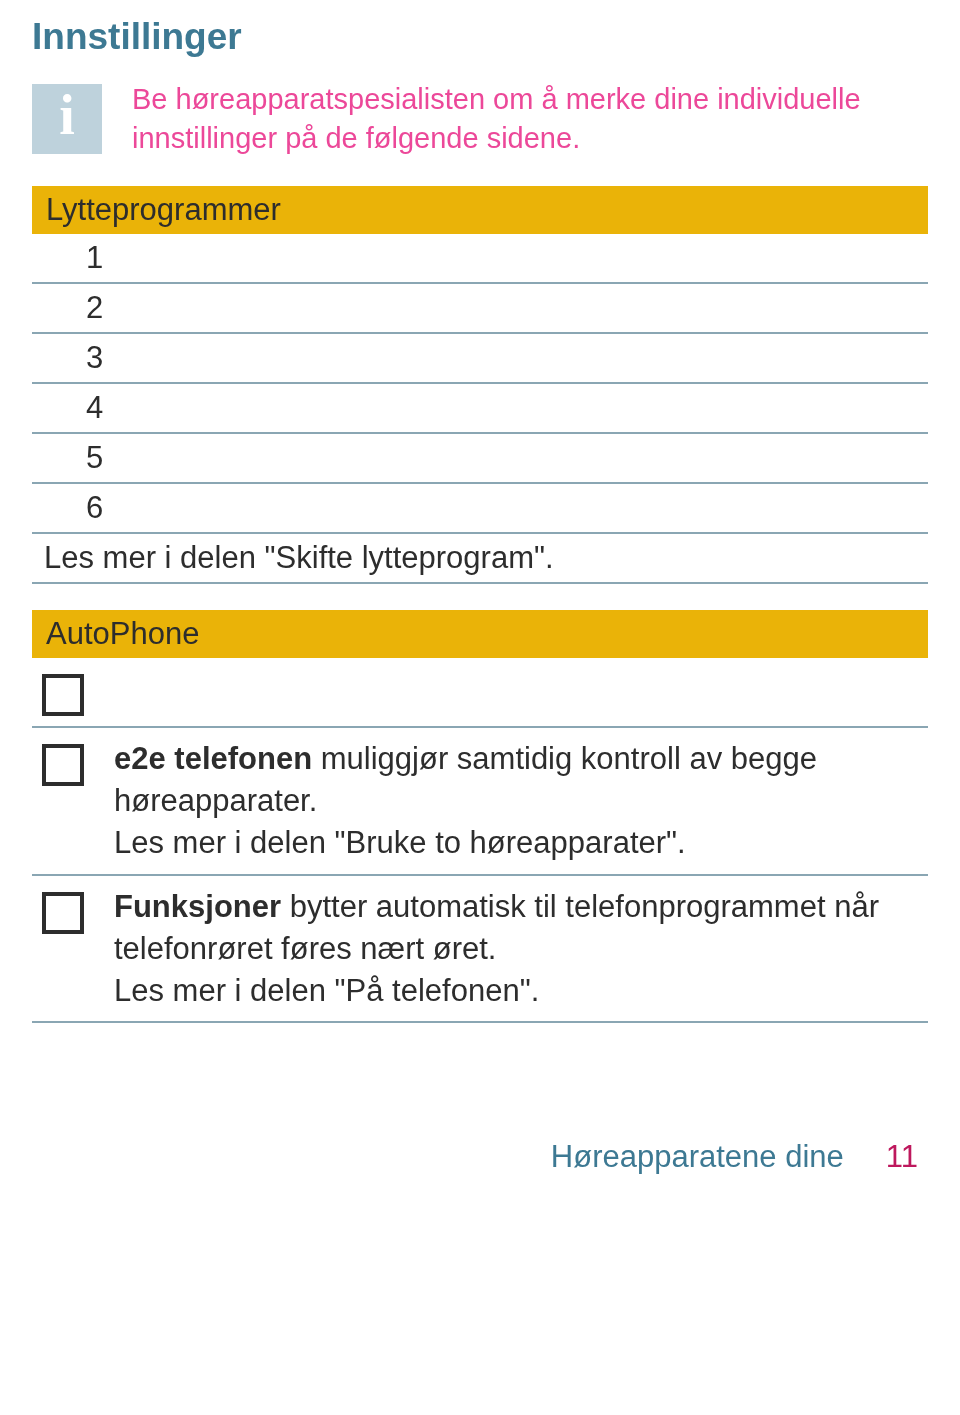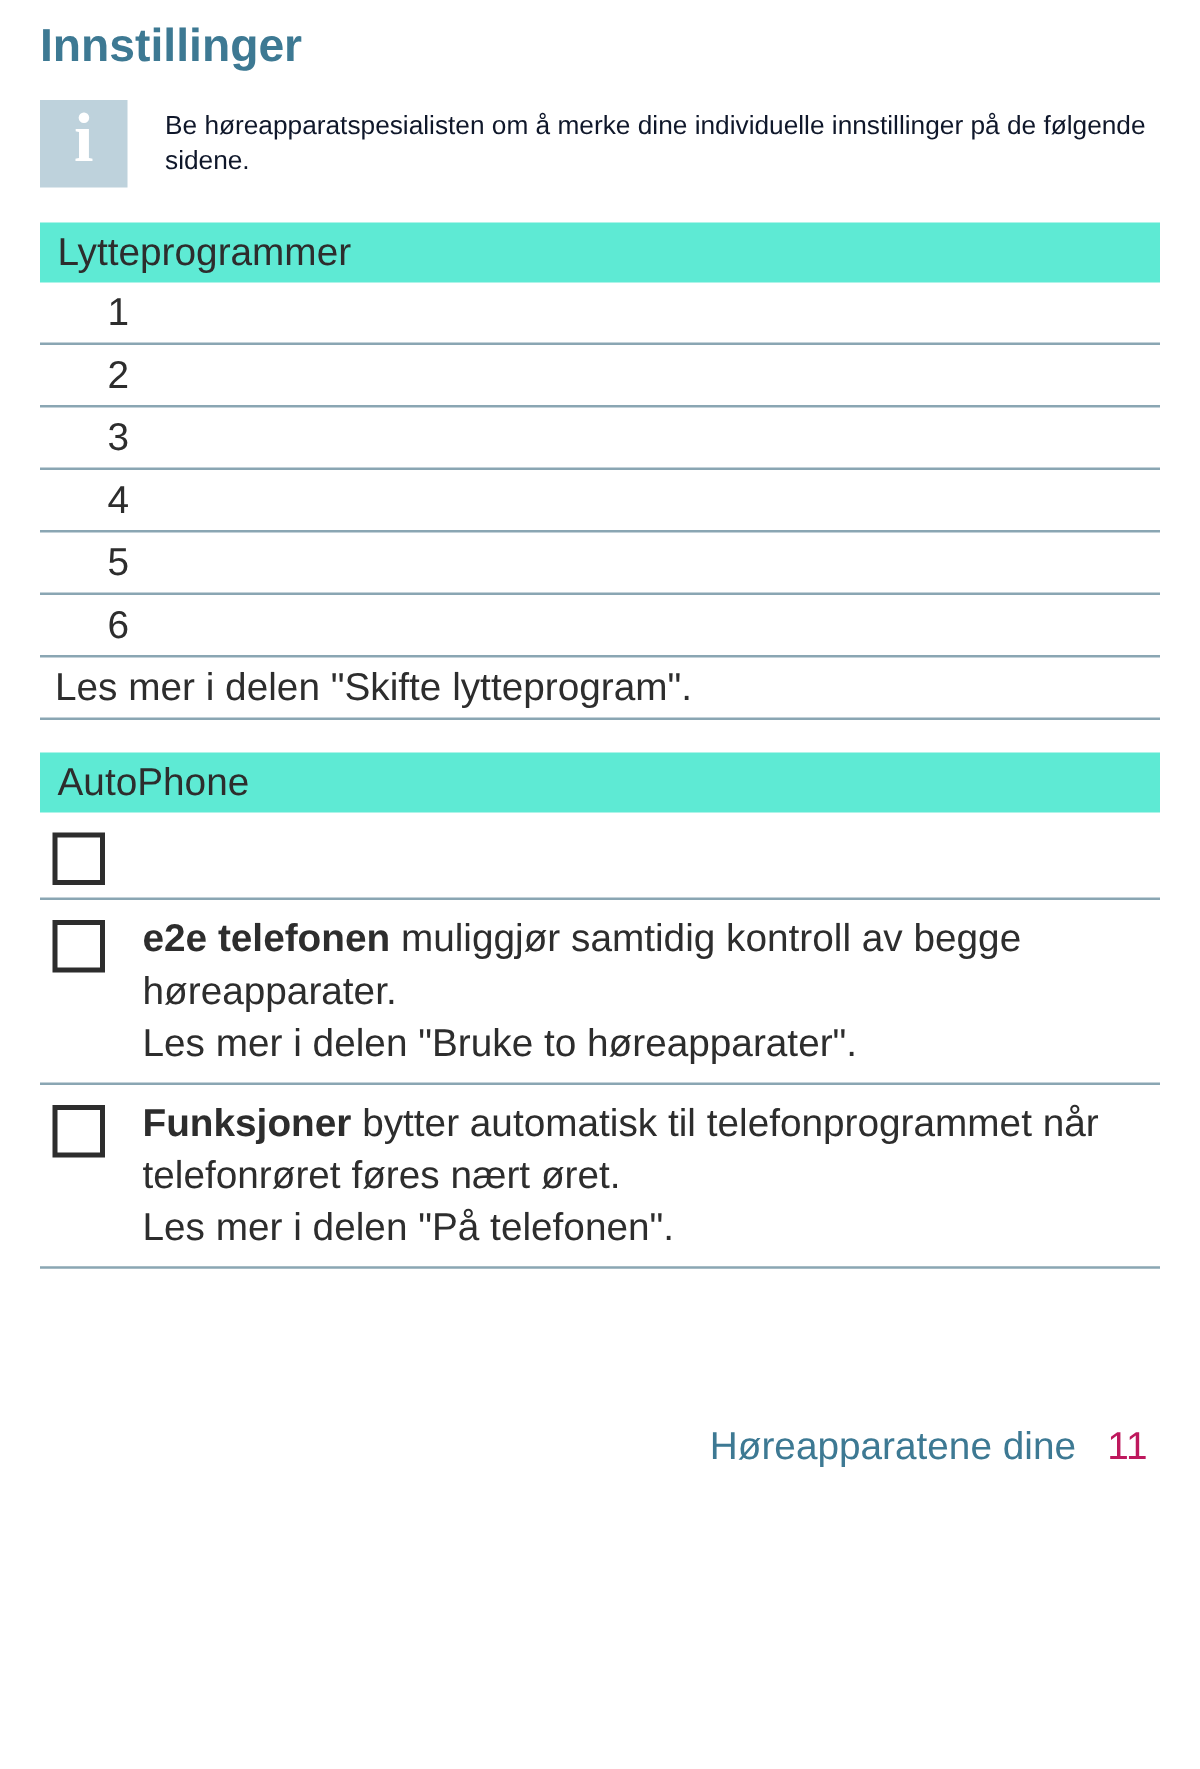--- a/index.html
+++ b/index.html
@@ -2,31 +2,31 @@
 <html><head>
 <meta charset="utf-8">
 <style>
   * { box-sizing: border-box; margin: 0; padding: 0; }
   html, body { width: 960px; height: 1415px; background: #ffffff; font-family: "Segoe UI", Arial, sans-serif; color: #2d2d2d; }
   .page { width: 960px; height: 1209px; padding: 16px 32px 24px 32px; position: relative; }
   .title { color: #3d7993; font-size: 37px; font-weight: 600; margin-bottom: 22px; }
   .intro-row { display: flex; align-items: center; gap: 30px; margin-bottom: 28px; }
   .info-box { width: 70px; height: 70px; background: #bed2dc; display: flex; align-items: center; justify-content: center; flex-shrink: 0; }
   .info-box span { color: #ffffff; font-size: 56px; font-weight: 700; font-family: Georgia, serif; line-height: 1; position: relative; top: -4px; }
-  .intro-text { font-size: 21px; line-height: 1.35; color: #0f172a; }
+  .intro-text { font-size: 29px; line-height: 1.35; color: #ec4899; }
   .section-wrap { margin-bottom: 26px; }
-  .section-header { background: #5eead4; padding: 6px 14px; font-size: 31px; color: #2d2d2d; }
+  .section-header { background: #eab308; padding: 6px 14px; font-size: 31px; color: #2d2d2d; }
   .row { border-bottom: 2px solid #8aa6b3; padding: 6px 12px 6px 54px; font-size: 31px; min-height: 44px; display: flex; align-items: center; }
   .row.tight { padding-left: 54px; }
   .row-note { padding-left: 12px; }
   .func-row { display: flex; align-items: flex-start; gap: 30px; border-bottom: 2px solid #8aa6b3; padding: 10px 10px 10px 10px; }
   .checkbox { width: 42px; height: 42px; border: 4px solid #2d2d2d; flex-shrink: 0; margin-top: 6px; }
   .func-text { font-size: 31px; line-height: 1.35; }
   .func-text b { font-weight: 700; }
-  .footer { position: absolute; bottom: 34px; right: 42px; display: flex; align-items: baseline; gap: 25px; }
+  .footer { position: absolute; bottom: 34px; right: 42px; display: flex; align-items: baseline; gap: 42px; }
   .footer-label { color: #3d7993; font-size: 31px; }
   .footer-page { color: #be185d; font-size: 31px; }
 </style>
 </head>
 <body>
 
 <div class="page">
 
   <h1 class="title">Innstillinger</h1>
 

